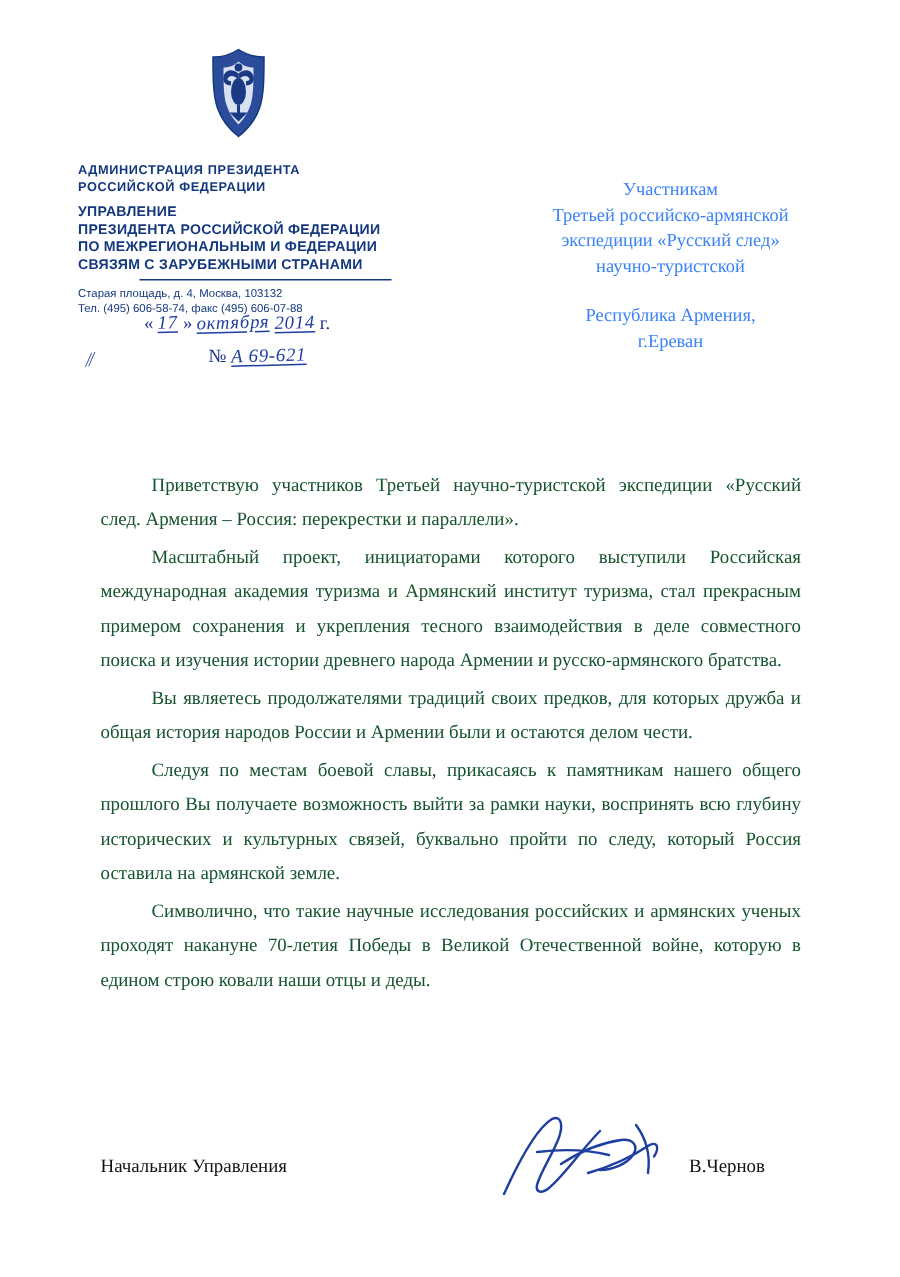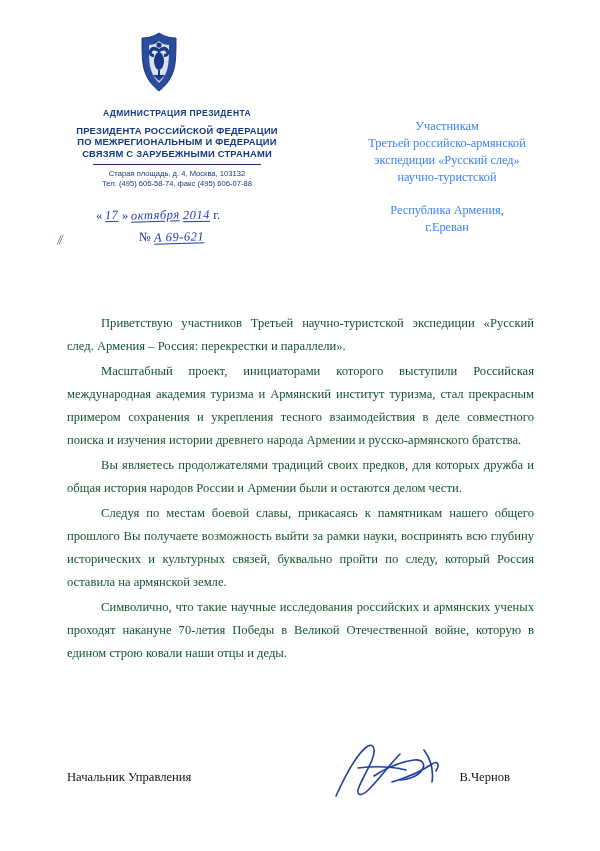--- a/index.html
+++ b/index.html
@@ -33,21 +33,21 @@
     left: 131px;
     top: 31px;
     width: 56px;
     height: 62px;
   }
   .letterhead {
     position: absolute;
     left: 52px;
     top: 108px;
     width: 250px;
-    text-align: center;
+    text-align: left;
     color: #14387f;
     font-family: "Liberation Sans", sans-serif;
   }
   .lh-line1 {
     font-size: 8.5px;
     font-weight: bold;
     letter-spacing: 0.4px;
     line-height: 10.5px;
     color: #14387f;
   }
@@ -190,22 +190,24 @@
           <circle cx="28" cy="14" r="2.6"></circle>
           <rect x="27" y="39" width="2" height="9"></rect>
           <path d="M22 44 l12 0 l-6 6 z"></path>
         </g>
       </svg>
     </div>
 
     <div class="letterhead">
       <div class="lh-line1">
         <div>АДМИНИСТРАЦИЯ ПРЕЗИДЕНТА</div>
+        <div>РОССИЙСКОЙ ФЕДЕРАЦИИ</div>
       </div>
       <div class="lh-title">
+        <div>УПРАВЛЕНИЕ</div>
         <div>ПРЕЗИДЕНТА РОССИЙСКОЙ ФЕДЕРАЦИИ</div>
         <div>ПО МЕЖРЕГИОНАЛЬНЫМ И ФЕДЕРАЦИИ</div>
         <div>СВЯЗЯМ С ЗАРУБЕЖНЫМИ СТРАНАМИ</div>
       </div>
       <div class="lh-rule"></div>
       <div class="lh-addr">Старая площадь, д. 4, Москва, 103132</div>
       <div class="lh-addr">Тел. (495) 606-58-74, факс (495) 606-07-88</div>
     </div>
 
     <div class="date-row">

